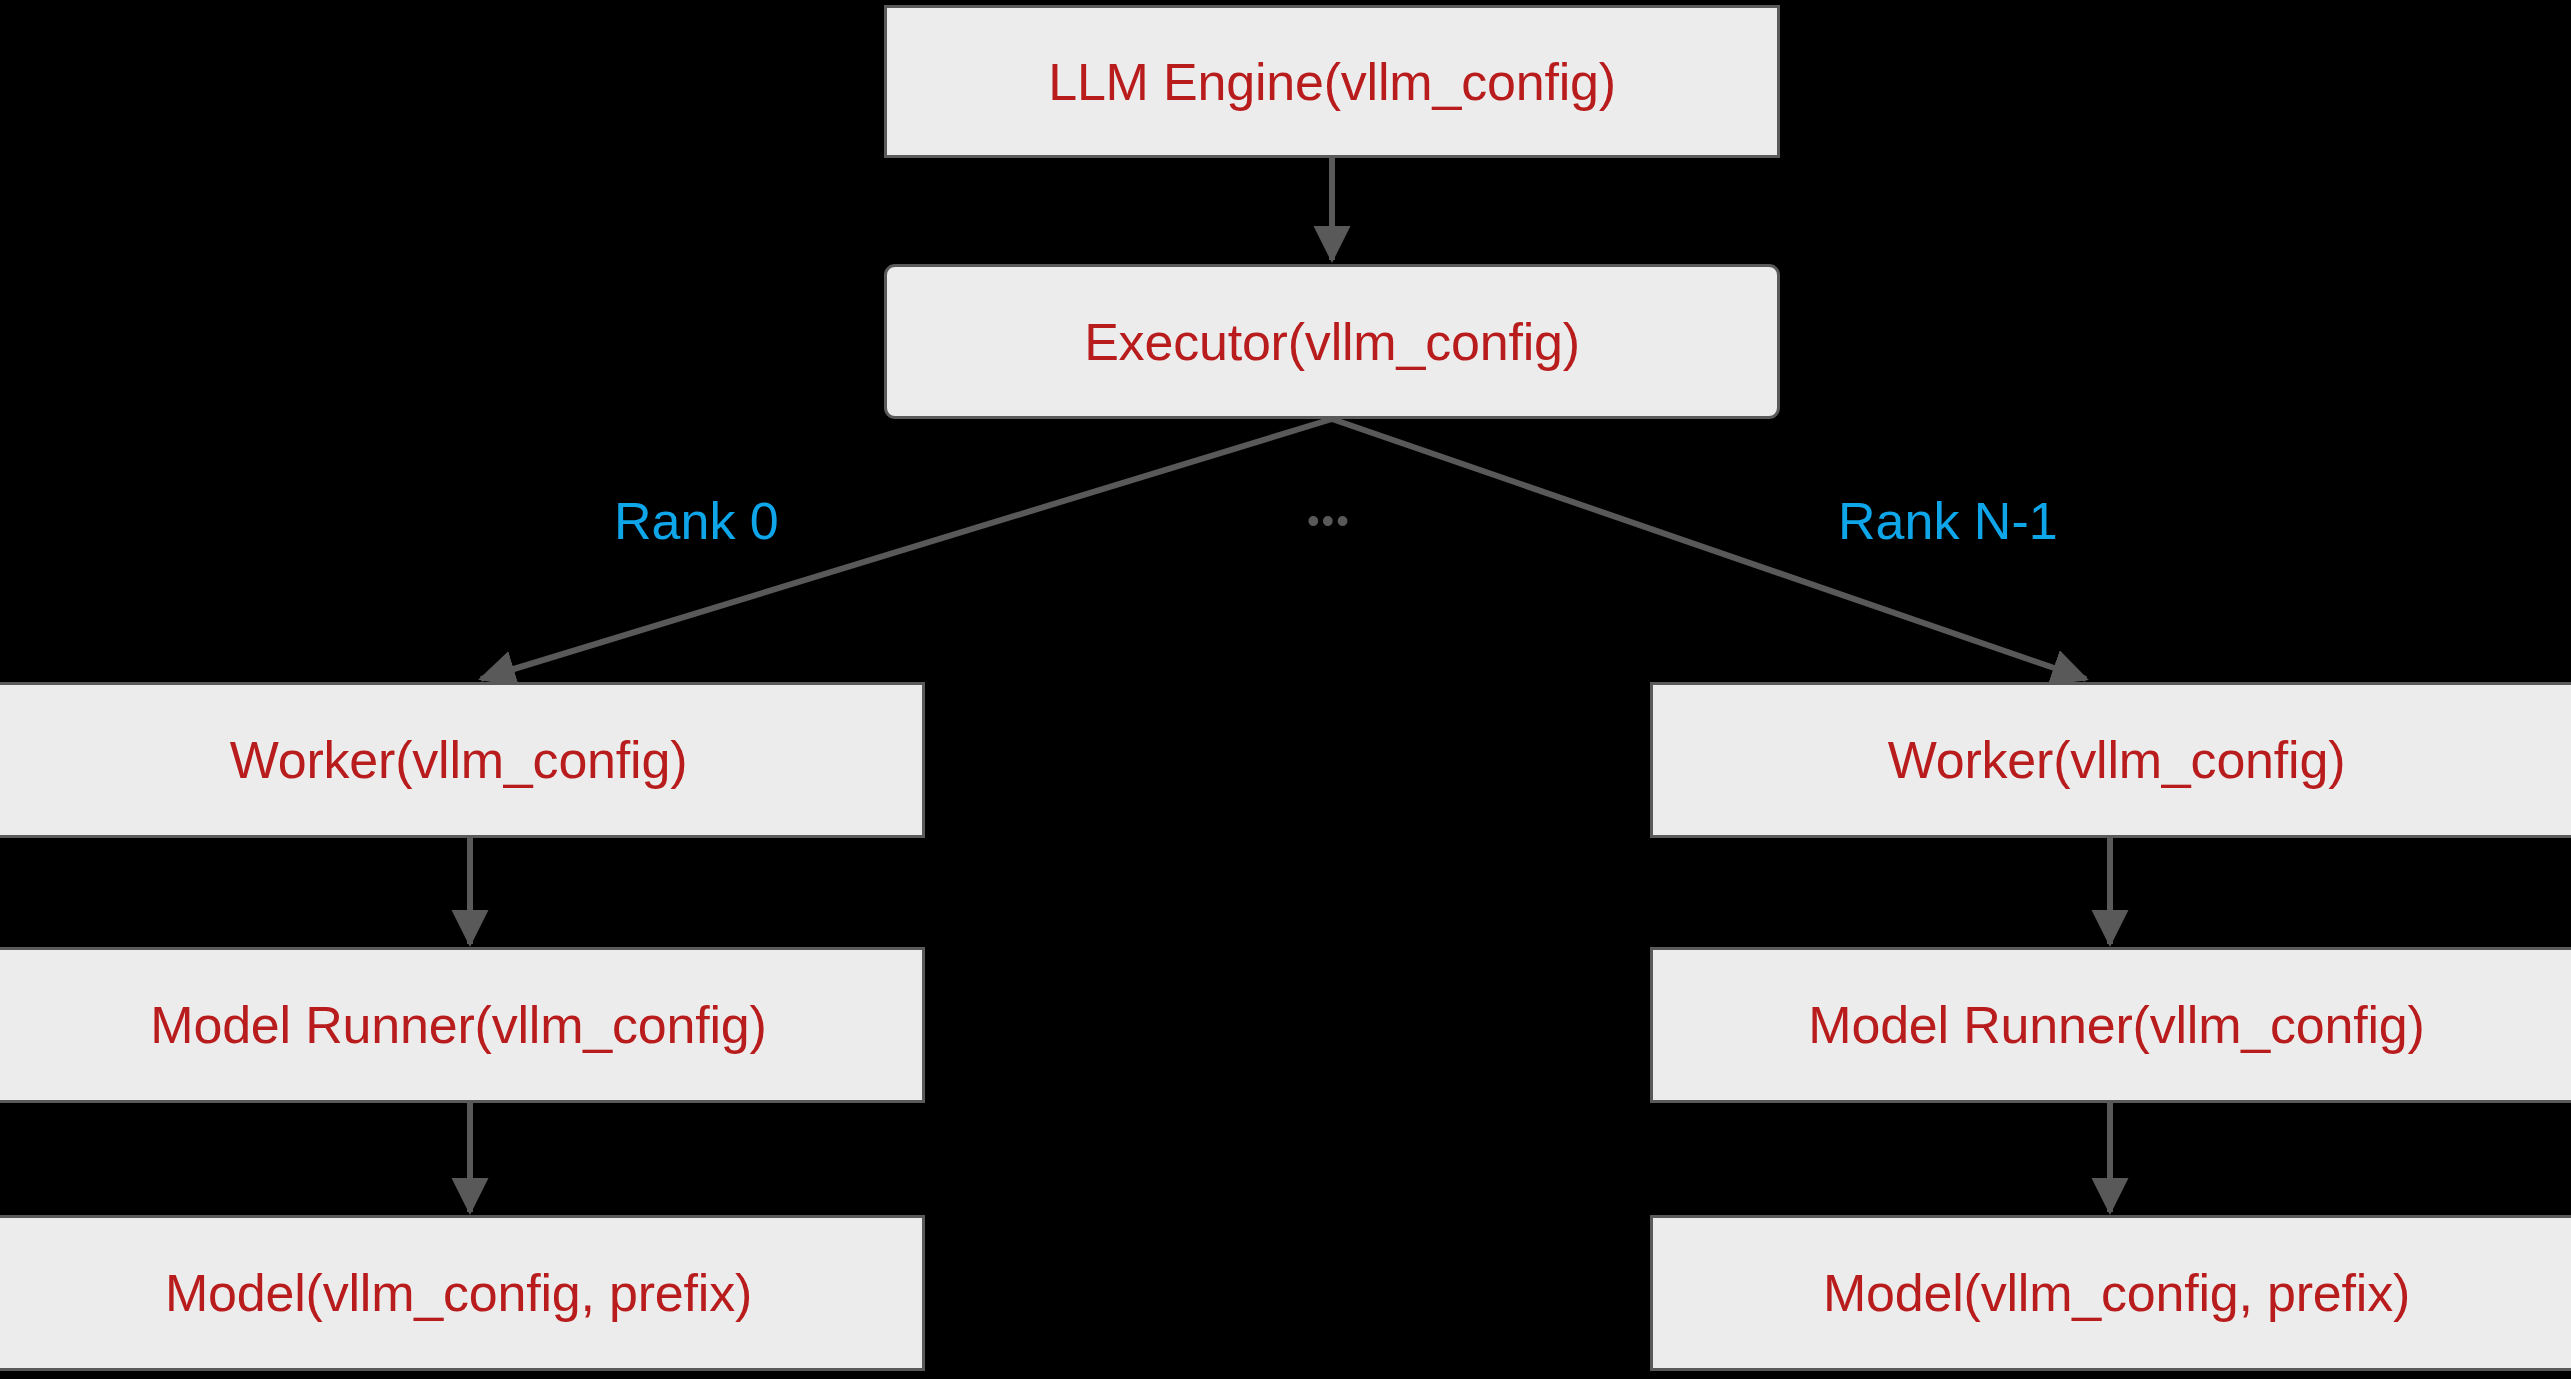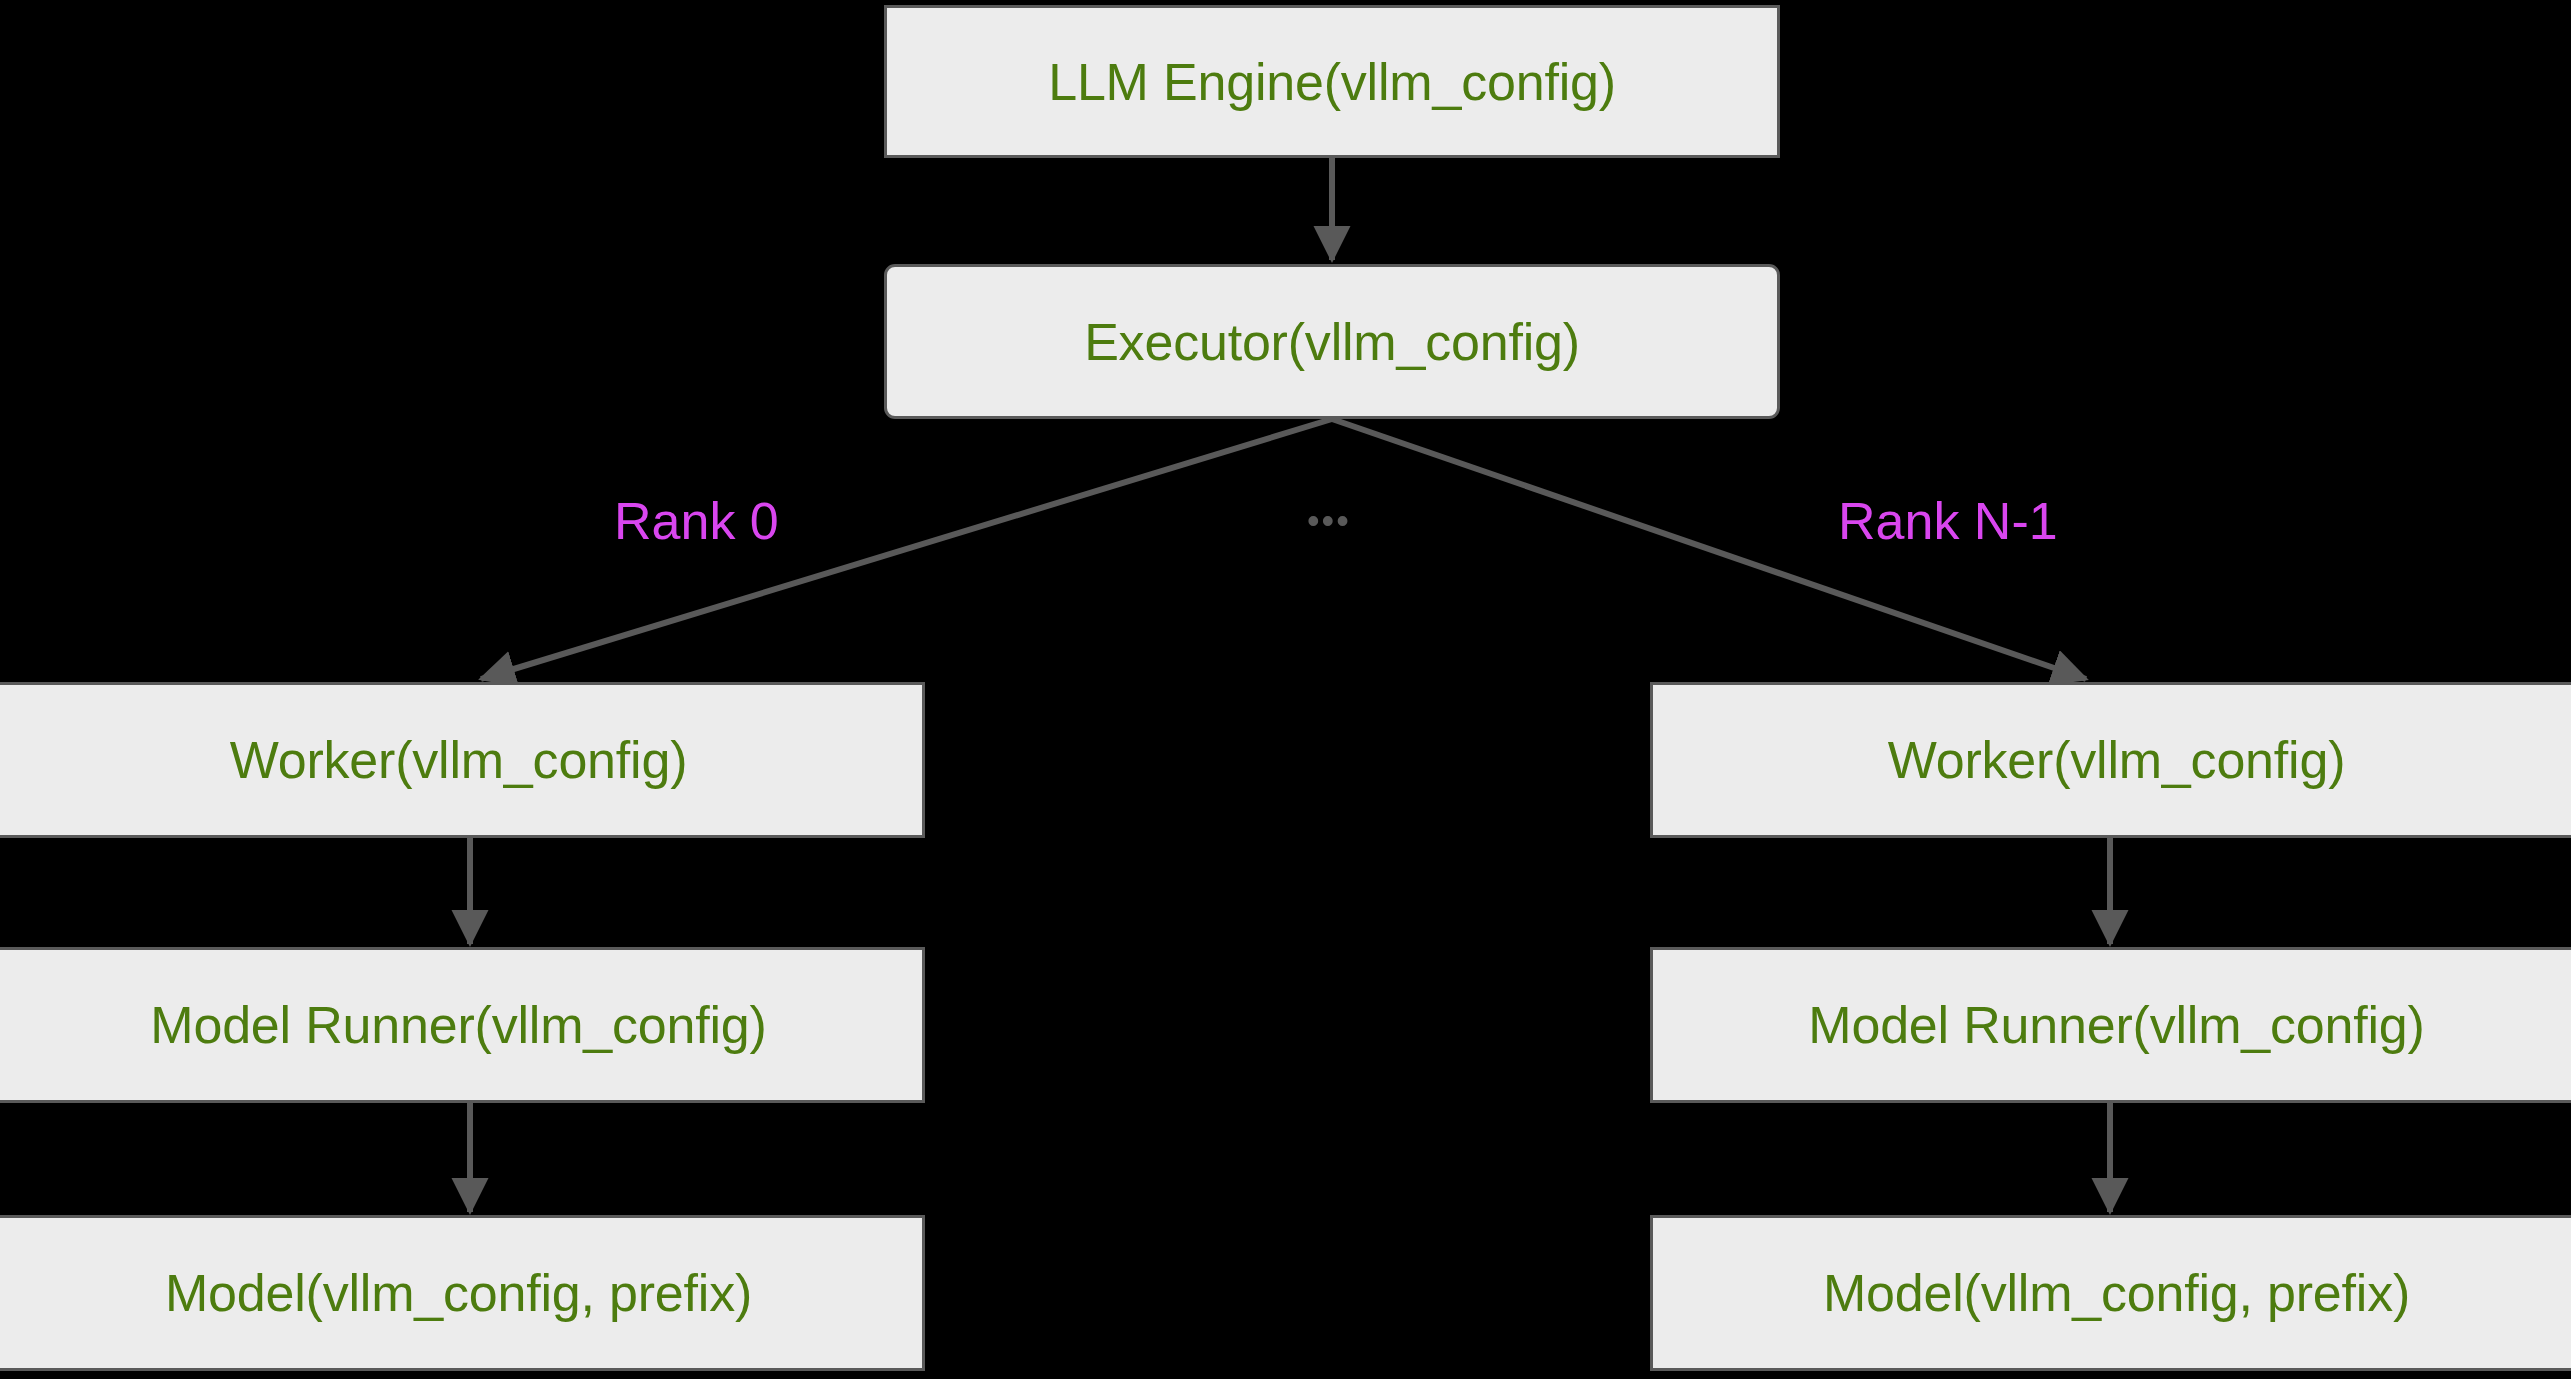--- a/index.html
+++ b/index.html
@@ -26,29 +26,29 @@
     pointer-events: none;
   }
   .node {
     position: absolute;
     box-sizing: border-box;
     background: #ececec;
     border: 3px solid #5a5a5a;
     display: flex;
     align-items: center;
     justify-content: center;
-    color: #4d7c0f;
+    color: #b91c1c;
     font-size: 52px;
     font-weight: 400;
     letter-spacing: -0.2px;
     white-space: nowrap;
   }
   .edge-label {
     position: absolute;
-    color: #d946ef;
+    color: #0ea5e9;
     font-size: 52px;
     white-space: nowrap;
   }
   .ellipsis-label {
     position: absolute;
     color: #595959;
     font-size: 52px;
     letter-spacing: 2px;
     line-height: 1;
   }

